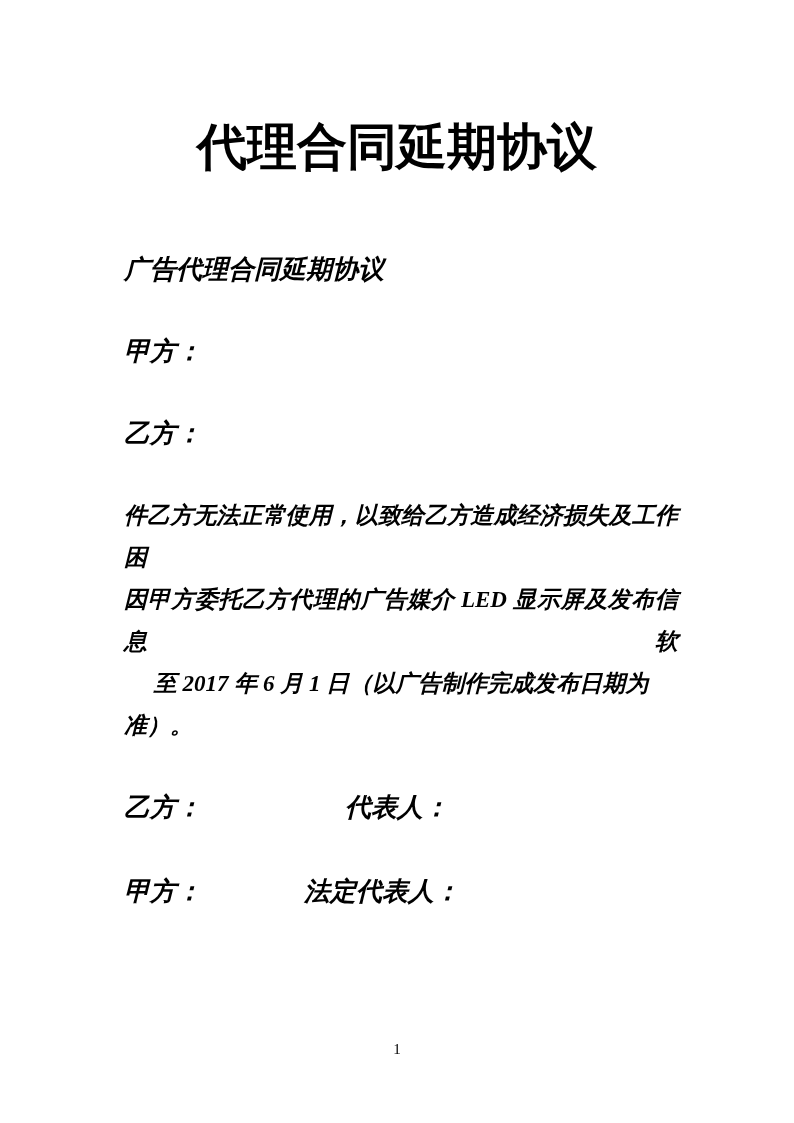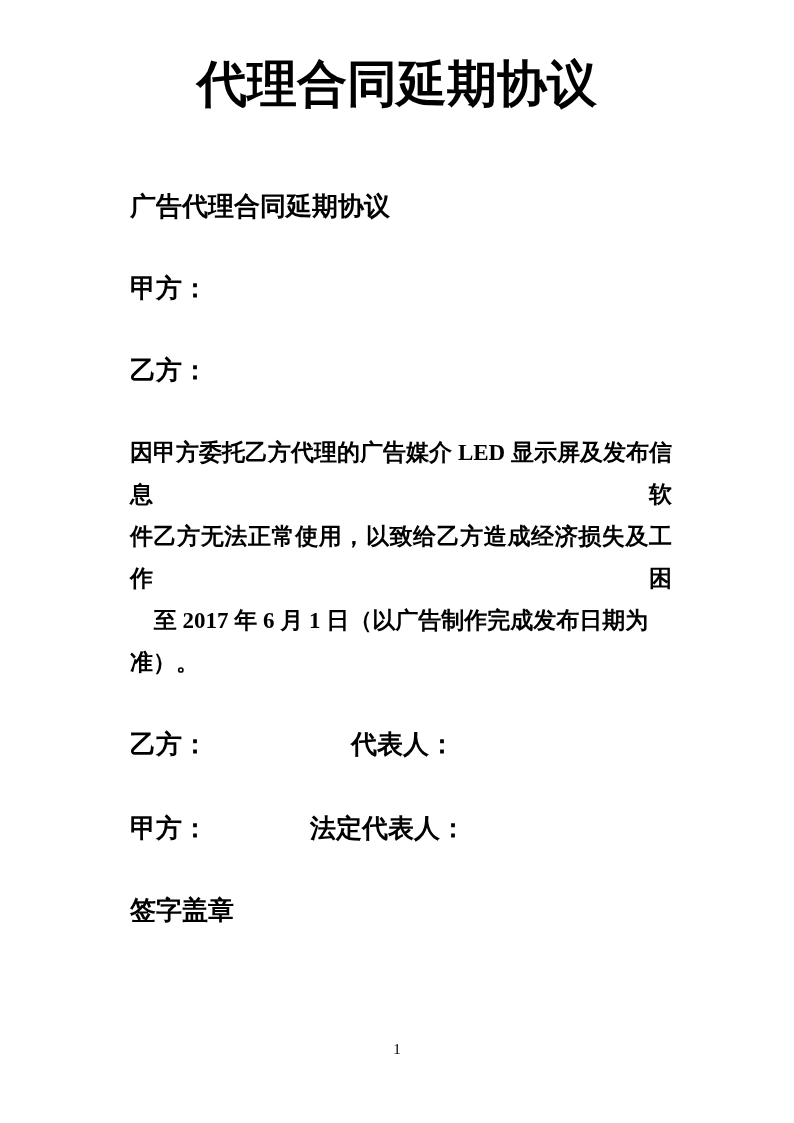--- a/index.html
+++ b/index.html
@@ -13,32 +13,33 @@
     height: 1123px;
     margin: 0 auto;
     background: #ffffff;
     color: #000000;
     font-family: "Liberation Serif", "DejaVu Serif", serif;
     font-weight: bold;
     overflow: hidden;
   }
   .doc-title {
     margin: 0;
-    padding-top: 54px;
+    padding-top: 117px;
     text-align: center;
     font-size: 50px;
     line-height: 60px;
     font-weight: bold;
     letter-spacing: 0;
   }
   .content {
     padding: 0 104px 0 112px;
   }
   .content p, .content .para {
-    margin: 18px;
+    margin: 12px;
+    font-style: italic;
   }
   .line26 {
     font-size: 26px;
     line-height: 42px;
     white-space: nowrap;
   }
   .subtitle      { margin-top: 72px !important; }
   .party-a-line  { margin-top: 40px !important; }
   .party-b-line  { margin-top: 40px !important; }
   .para          { margin-top: 40px !important; }
@@ -80,33 +81,32 @@
 
   <div class="content">
 
     <p class="line26 subtitle">广告代理合同延期协议</p>
 
     <p class="line26 party-a-line">甲方：</p>
 
     <p class="line26 party-b-line">乙方：</p>
 
     <div class="para">
+      <div class="para-line">件乙方无法正常使用，以致给乙方造成经济损失及工作困</div>
       <div class="para-line">因甲方委托乙方代理的广告媒介 LED 显示屏及发布信息软</div>
-      <div class="para-line">件乙方无法正常使用，以致给乙方造成经济损失及工作困</div>
       <div class="para-line last-line">至 2017 年 6 月 1 日（以广告制作完成发布日期为准）。</div>
     </div>
 
     <p class="line26 sig-row-b">
       <span>乙方：</span><span class="spacer-b"></span><span>代表人：</span>
     </p>
 
     <p class="line26 sig-row-a">
       <span>甲方：</span><span class="spacer-a"></span><span>法定代表人：</span>
     </p>
 
-    <p class="line26 seal-line">签字盖章</p>
 
 
   </div>
 
   <div class="page-number">1</div>
 
 </div>
 
 </body></html>

